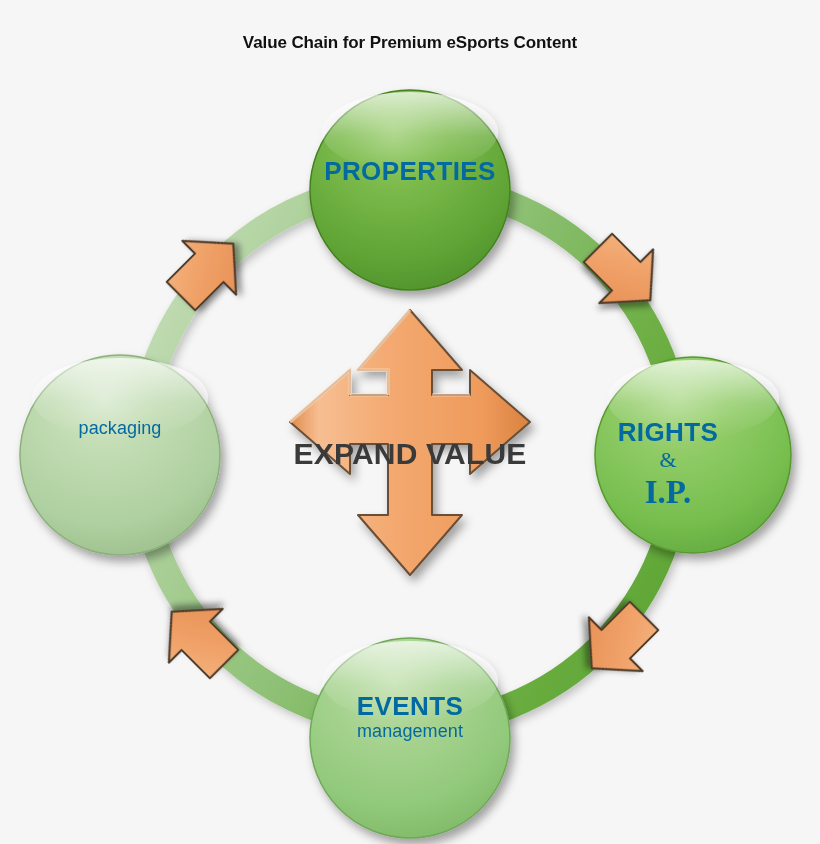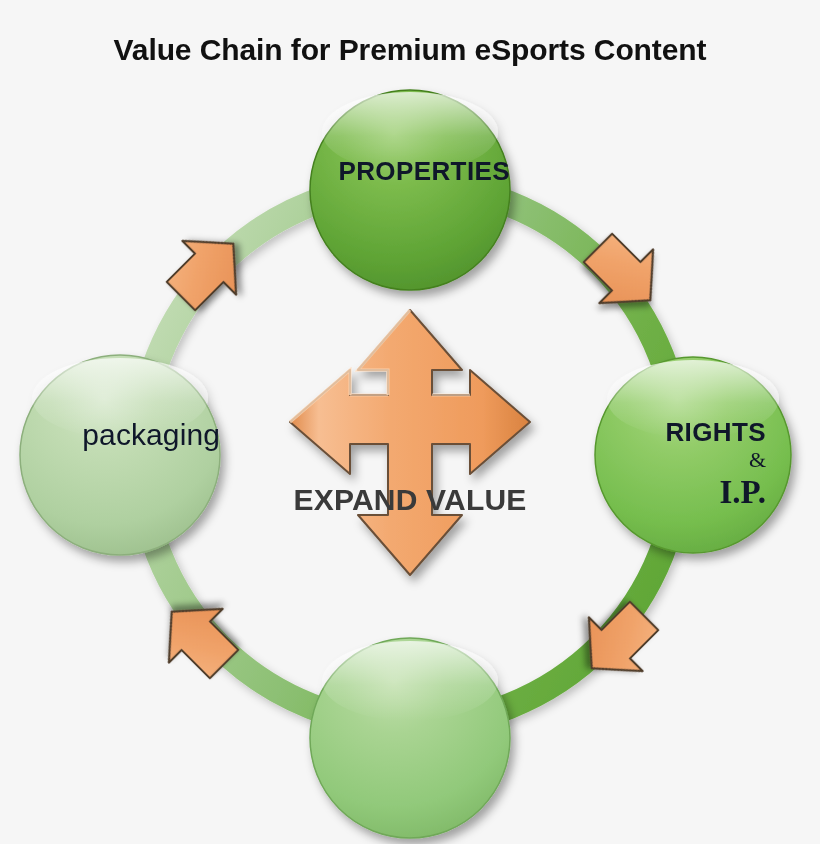--- a/index.html
+++ b/index.html
@@ -20,51 +20,51 @@
     width: 820px;
     height: 844px;
     background: #f6f6f6;
   }
   #diagram-title {
     position: absolute;
     top: 33px;
     left: 0;
     width: 820px;
     text-align: center;
-    font-size: 30px;
+    font-size: 17px;
     font-weight: bold;
     color: #111111;
     letter-spacing: -0.1px;
     font-family: "Liberation Sans", sans-serif;
   }
   #svg-layer {
     position: absolute;
     top: 0;
     left: 0;
     width: 820px;
     height: 844px;
   }
   .node-label {
     position: absolute;
-    text-align: right;
-    color: #0f172a;
+    text-align: center;
+    color: #0369a1;
     pointer-events: none;
     line-height: 1.12;
     font-family: "Liberation Sans", sans-serif;
   }
   .node-label .ttl {
     display: block;
     font-weight: bold;
     font-size: 26px;
     letter-spacing: 0.4px;
   }
   .node-label .sub {
     display: block;
     font-weight: normal;
-    font-size: 30px;
+    font-size: 18px;
     letter-spacing: 0.1px;
   }
   .node-label .amp {
     display: block;
     font-weight: normal;
     font-size: 22px;
     font-family: "Liberation Serif", serif;
     margin: 1px 0 0 0;
   }
   .node-label .ttl2 {
@@ -79,21 +79,20 @@
     left: 0;
     top: 437px;
     width: 820px;
     text-align: center;
     font-size: 30px;
     font-weight: bold;
     color: #3a3a3a;
     letter-spacing: 0.2px;
     pointer-events: none;
     font-family: "Liberation Sans", sans-serif;
-    margin-top: 46px;
   }
 </style>
 </head>
 <body>
 
 <div id="stage">
 
   <div id="diagram-title">Value Chain for Premium eSports Content</div>
 
   <svg id="svg-layer" viewBox="0 0 820 844">
@@ -219,20 +218,22 @@
     <span class="ttl">PROPERTIES</span>
   </div>
 
   <div class="node-label" style="left:570px; top:418px; width:196px;">
     <span class="ttl">RIGHTS</span>
     <span class="amp">&amp;</span>
     <span class="ttl2">I.P.</span>
   </div>
 
   <div class="node-label" style="left:310px; top:692px; width:200px;">
+    <span class="ttl">EVENTS</span>
+    <span class="sub">management</span>
   </div>
 
   <div class="node-label" style="left:20px; top:418px; width:200px;">
     <span class="sub">packaging</span>
   </div>
 
   <div id="center-label">EXPAND VALUE</div>
 
 </div>
 

